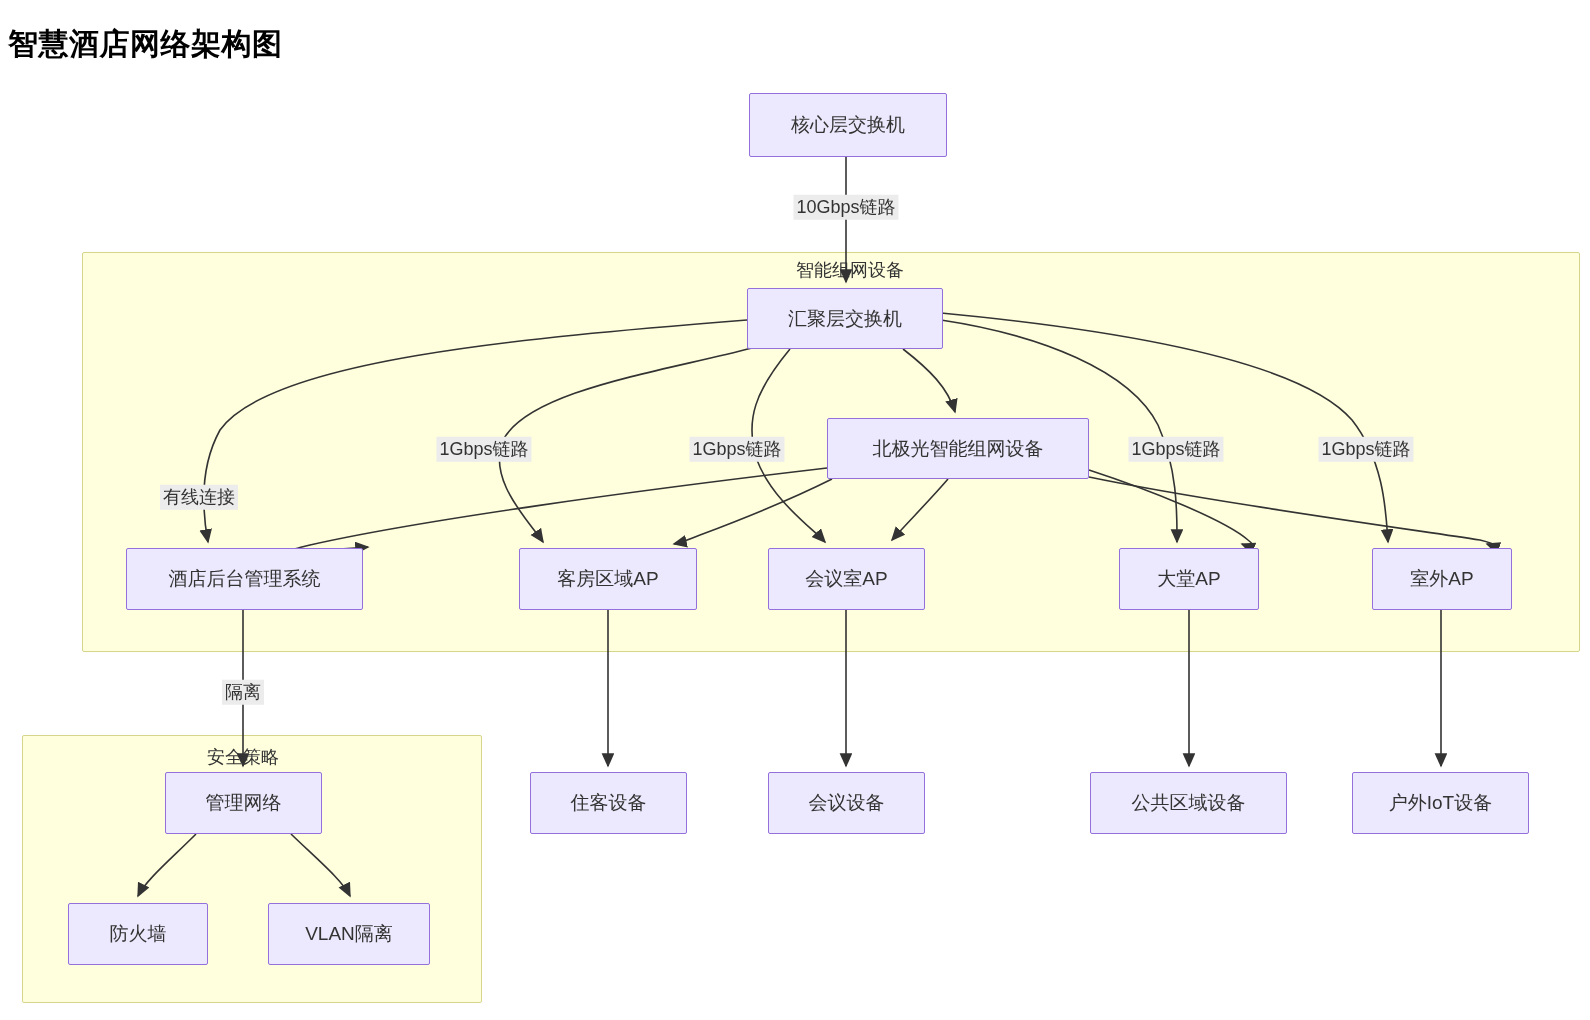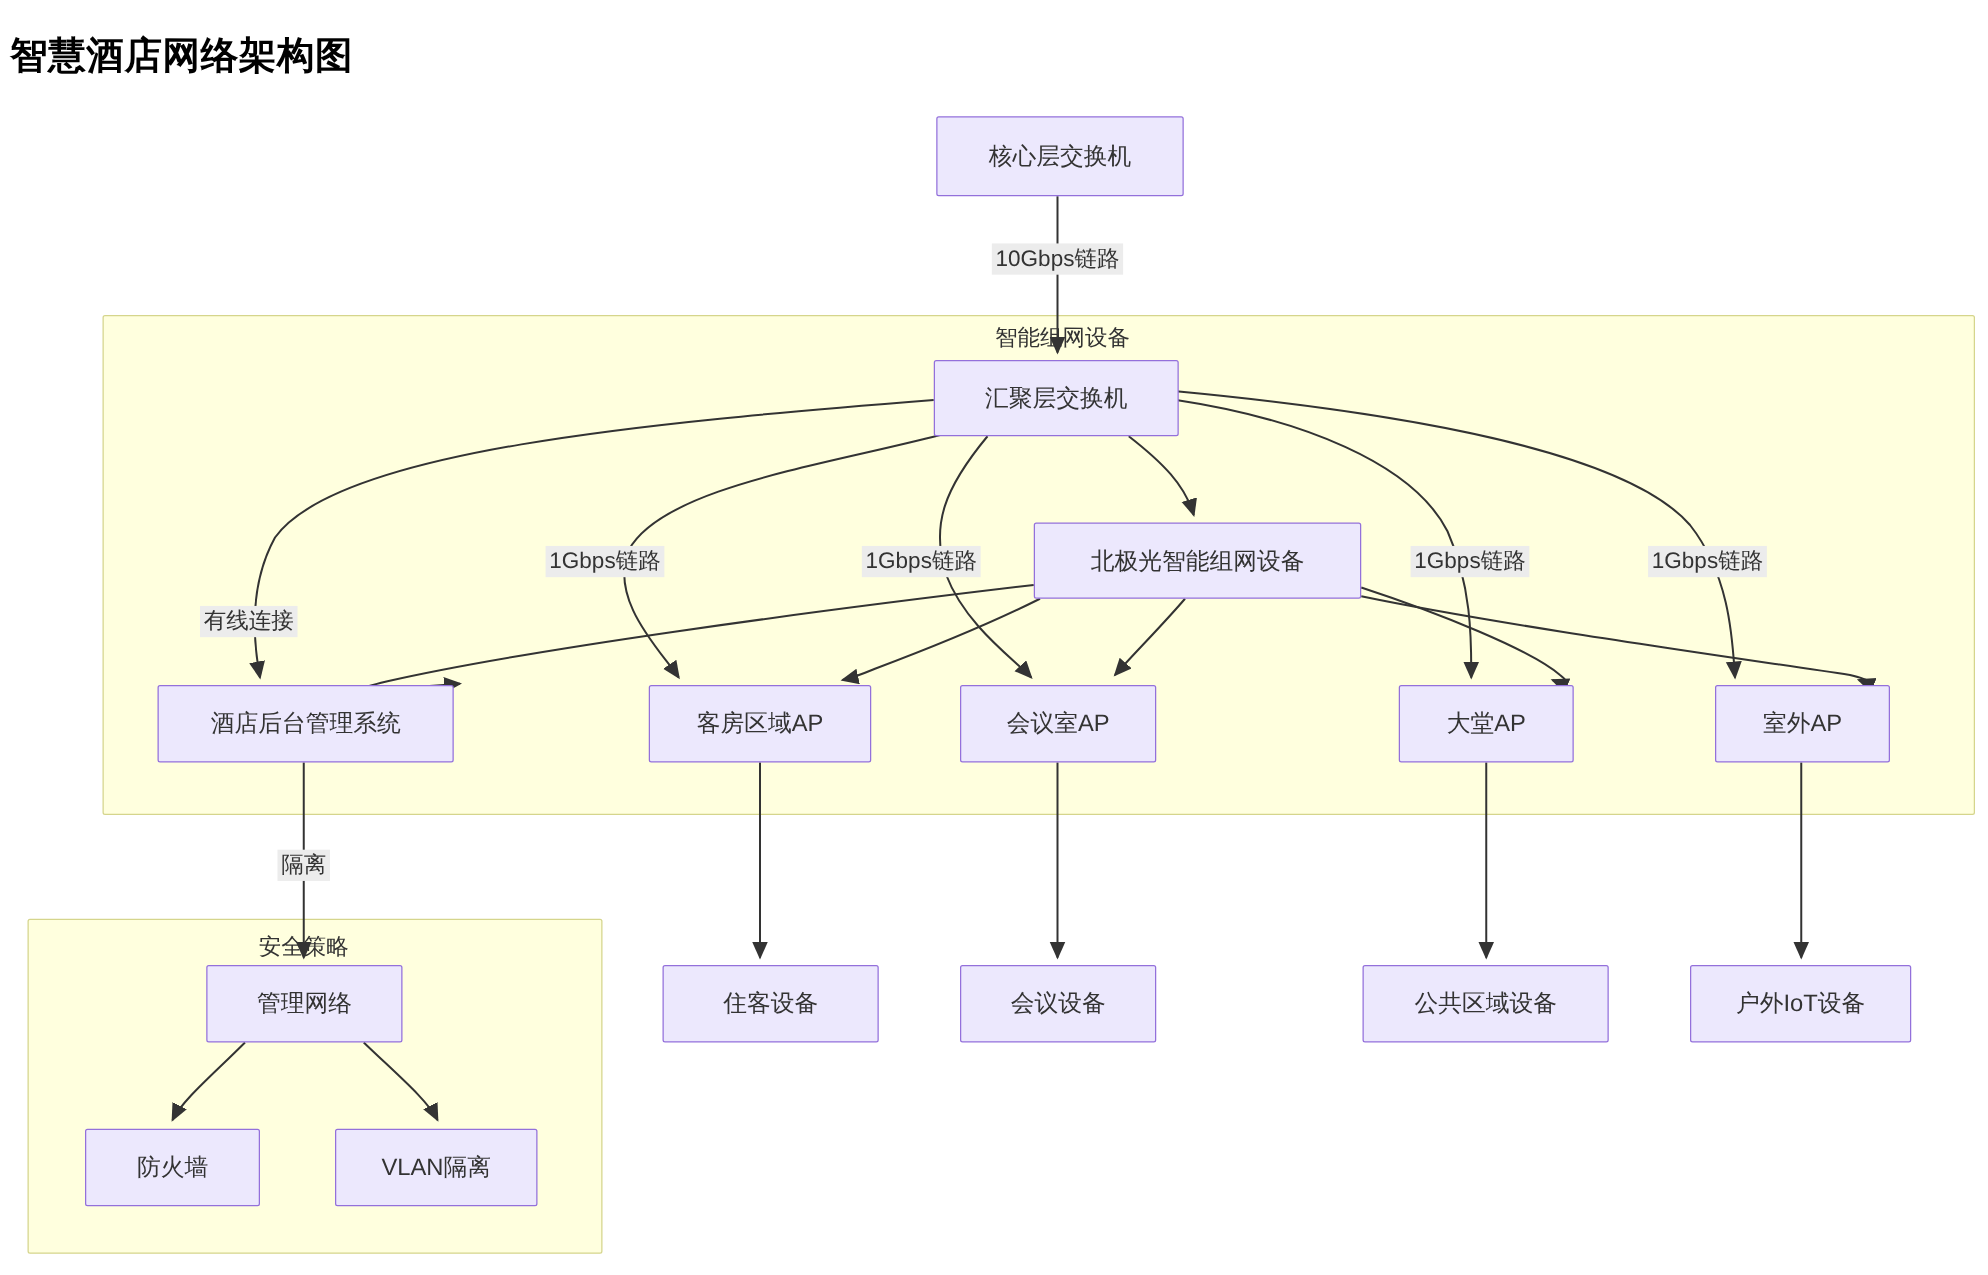--- a/index.html
+++ b/index.html
@@ -156,21 +156,21 @@
   </div>
 
   <div class="node" style="left:1119px; top:548px; width:140px; height:62px;">
     <span>大堂AP</span>
   </div>
 
   <div class="node" style="left:1372px; top:548px; width:140px; height:62px;">
     <span>室外AP</span>
   </div>
 
-  <div class="node" style="left:530px; top:772px; width:173px; height:62px;">
+  <div class="node" style="left:530px; top:772px; width:157px; height:62px;">
     <span>住客设备</span>
   </div>
 
   <div class="node" style="left:768px; top:772px; width:157px; height:62px;">
     <span>会议设备</span>
   </div>
 
   <div class="node" style="left:1090px; top:772px; width:197px; height:62px;">
     <span>公共区域设备</span>
   </div>

